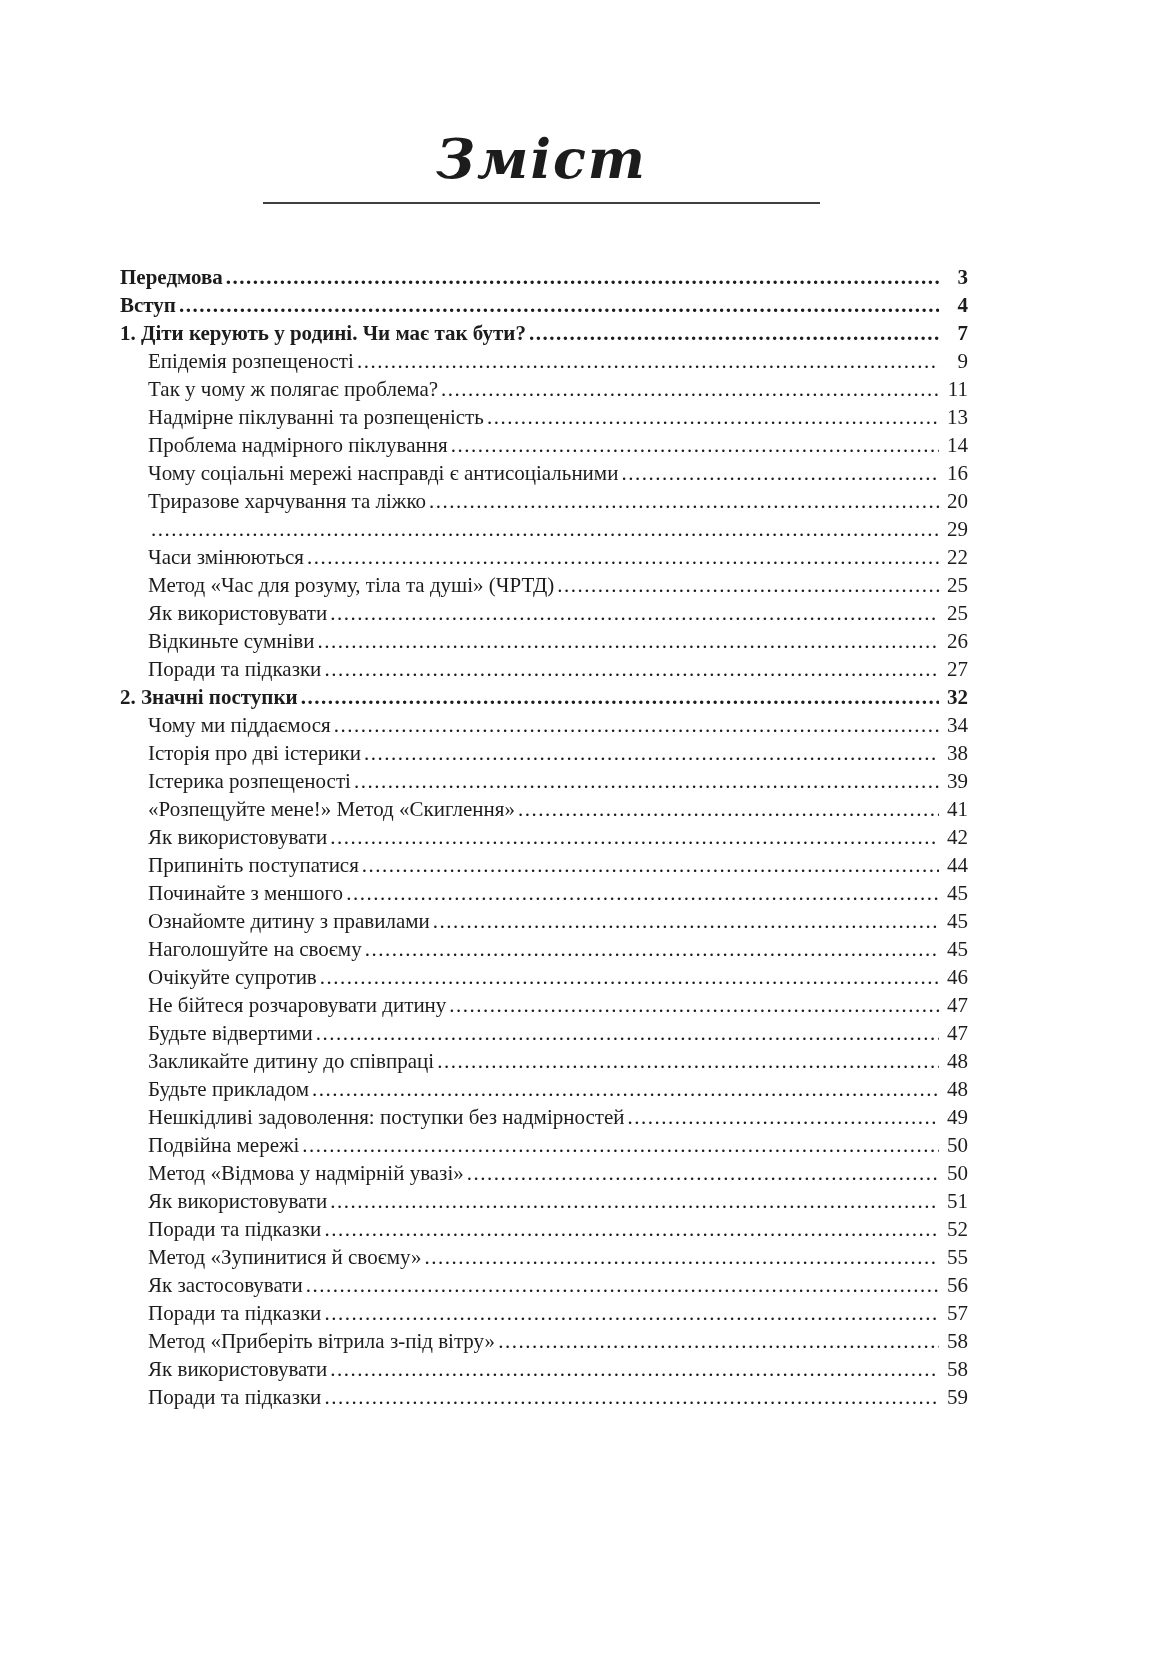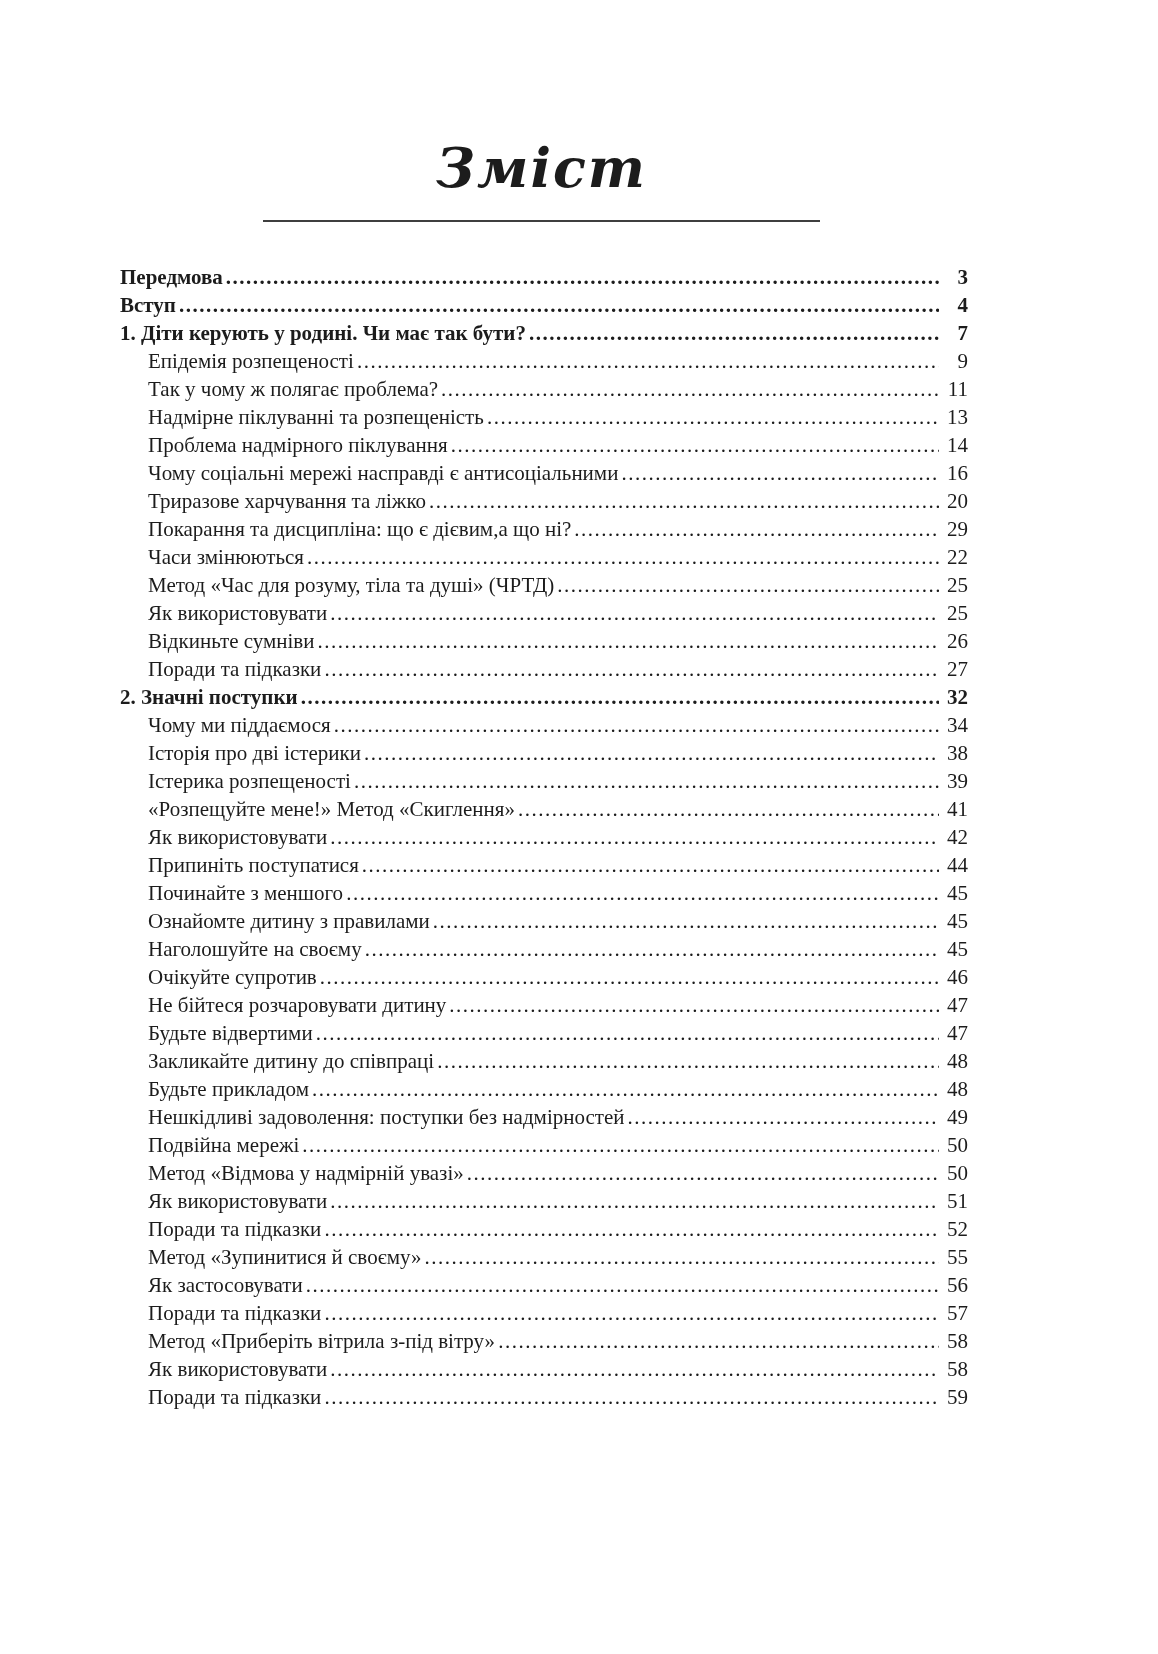--- a/index.html
+++ b/index.html
@@ -18,21 +18,21 @@
   .title-block {
     position: absolute;
     top: 132px;
     left: 263px;
     width: 557px;
     text-align: center;
     border-bottom: 2px solid #3f3f3f;
     padding-bottom: 16px;
   }
   .page-title {
-    margin: 9px;
+    margin: 0;
     font-family: "DejaVu Serif", "Liberation Serif", serif;
     font-style: italic;
     font-weight: bold;
     font-size: 54px;
     line-height: 1.0;
     letter-spacing: 2px;
     color: #1c1c1c;
   }
   .toc-list {
     position: absolute;
@@ -122,21 +122,20 @@
         <span class="toc-label">Чому соціальні мережі насправді є антисоціальними</span>
         <span class="toc-dots"></span>
         <span class="toc-page">16</span>
       </div>
       <div class="toc-row level-1">
         <span class="toc-label">Триразове харчування та ліжко</span>
         <span class="toc-dots"></span>
         <span class="toc-page">20</span>
       </div>
       <div class="toc-row level-1">
-        <span class="toc-label">Покарання та дисципліна: що є дієвим,а що ні?</span>
         <span class="toc-dots"></span>
         <span class="toc-page">29</span>
       </div>
       <div class="toc-row level-1">
         <span class="toc-label">Часи змінюються</span>
         <span class="toc-dots"></span>
         <span class="toc-page">22</span>
       </div>
       <div class="toc-row level-1">
         <span class="toc-label">Метод «Час для розуму, тіла та душі» (ЧРТД)</span>

